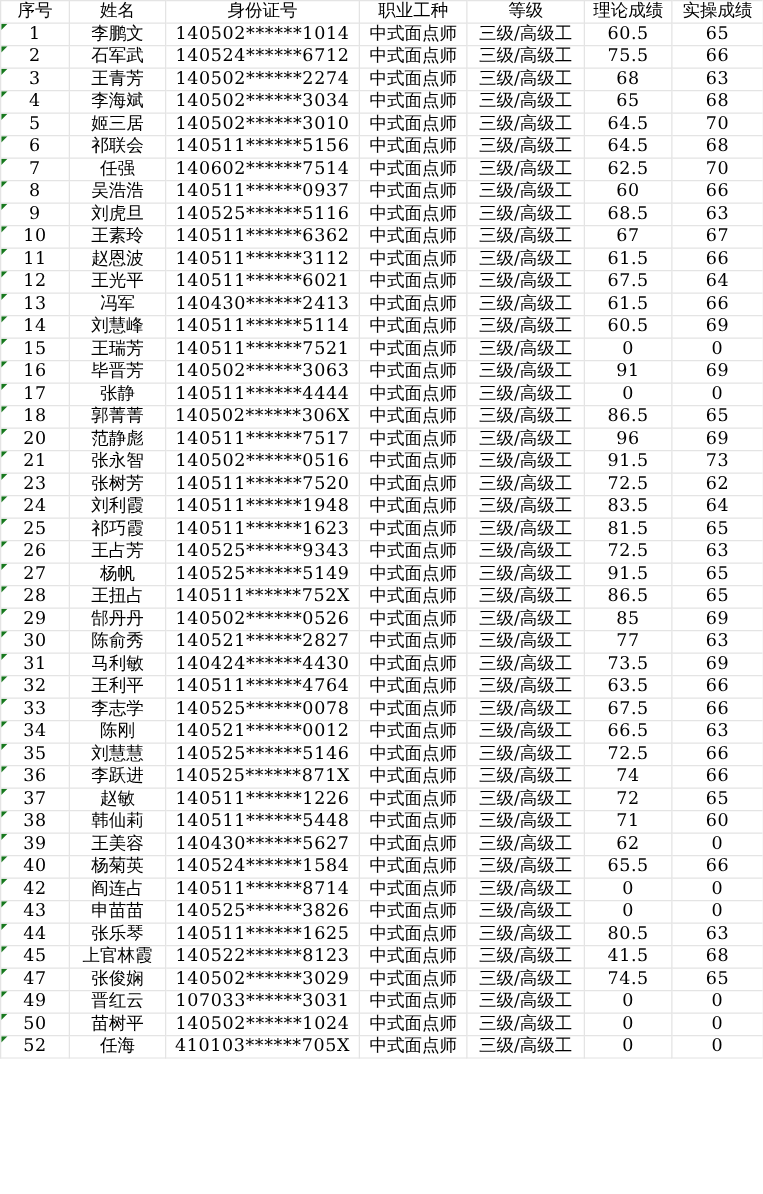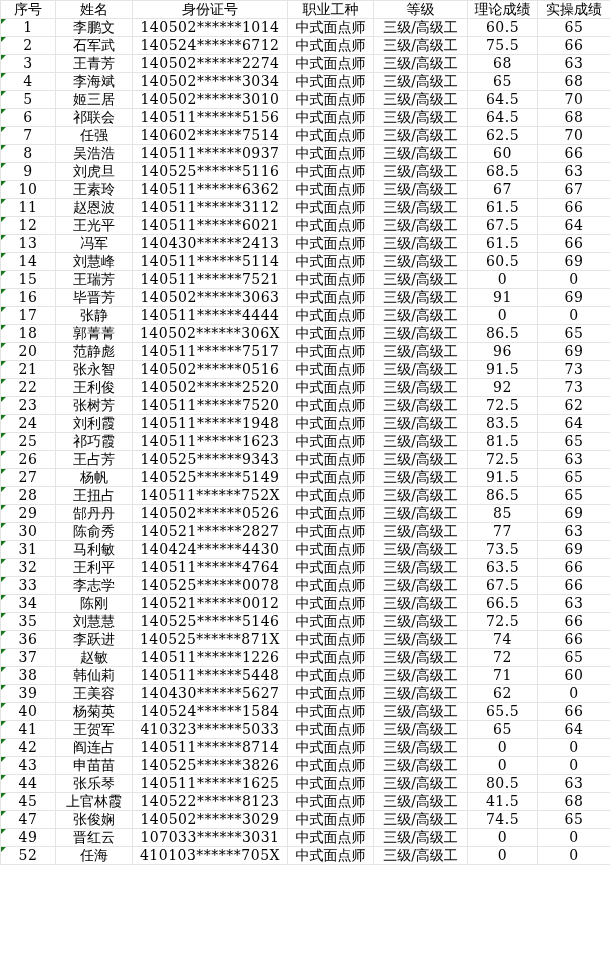--- a/index.html
+++ b/index.html
@@ -242,29 +242,20 @@
         <tr>
           <td class="c-index"><span class="err-tri"></span>21</td>
           <td class="c-name">张永智</td>
           <td class="c-id">140502******0516</td>
           <td class="c-occupation">中式面点师</td>
           <td class="c-level">三级/高级工</td>
           <td class="c-theory">91.5</td>
           <td class="c-practical">73</td>
         </tr>
         <tr>
-          <td class="c-index"><span class="err-tri"></span>22</td>
-          <td class="c-name">王利俊</td>
-          <td class="c-id">140502******2520</td>
-          <td class="c-occupation">中式面点师</td>
-          <td class="c-level">三级/高级工</td>
-          <td class="c-theory">92</td>
-          <td class="c-practical">73</td>
-        </tr>
-        <tr>
           <td class="c-index"><span class="err-tri"></span>23</td>
           <td class="c-name">张树芳</td>
           <td class="c-id">140511******7520</td>
           <td class="c-occupation">中式面点师</td>
           <td class="c-level">三级/高级工</td>
           <td class="c-theory">72.5</td>
           <td class="c-practical">62</td>
         </tr>
         <tr>
           <td class="c-index"><span class="err-tri"></span>24</td>
@@ -413,29 +404,20 @@
         <tr>
           <td class="c-index"><span class="err-tri"></span>40</td>
           <td class="c-name">杨菊英</td>
           <td class="c-id">140524******1584</td>
           <td class="c-occupation">中式面点师</td>
           <td class="c-level">三级/高级工</td>
           <td class="c-theory">65.5</td>
           <td class="c-practical">66</td>
         </tr>
         <tr>
-          <td class="c-index"><span class="err-tri"></span>41</td>
-          <td class="c-name">王贺军</td>
-          <td class="c-id">410323******5033</td>
-          <td class="c-occupation">中式面点师</td>
-          <td class="c-level">三级/高级工</td>
-          <td class="c-theory">65</td>
-          <td class="c-practical">64</td>
-        </tr>
-        <tr>
           <td class="c-index"><span class="err-tri"></span>42</td>
           <td class="c-name">阎连占</td>
           <td class="c-id">140511******8714</td>
           <td class="c-occupation">中式面点师</td>
           <td class="c-level">三级/高级工</td>
           <td class="c-theory">0</td>
           <td class="c-practical">0</td>
         </tr>
         <tr>
           <td class="c-index"><span class="err-tri"></span>43</td>
@@ -470,20 +452,29 @@
           <td class="c-id">140502******3029</td>
           <td class="c-occupation">中式面点师</td>
           <td class="c-level">三级/高级工</td>
           <td class="c-theory">74.5</td>
           <td class="c-practical">65</td>
         </tr>
         <tr>
           <td class="c-index"><span class="err-tri"></span>49</td>
           <td class="c-name">晋红云</td>
           <td class="c-id">107033******3031</td>
+          <td class="c-occupation">中式面点师</td>
+          <td class="c-level">三级/高级工</td>
+          <td class="c-theory">0</td>
+          <td class="c-practical">0</td>
+        </tr>
+        <tr>
+          <td class="c-index"><span class="err-tri"></span>50</td>
+          <td class="c-name">苗树平</td>
+          <td class="c-id">140502******1024</td>
           <td class="c-occupation">中式面点师</td>
           <td class="c-level">三级/高级工</td>
           <td class="c-theory">0</td>
           <td class="c-practical">0</td>
         </tr>
         <tr>
           <td class="c-index"><span class="err-tri"></span>52</td>
           <td class="c-name">任海</td>
           <td class="c-id">410103******705X</td>
           <td class="c-occupation">中式面点师</td>

